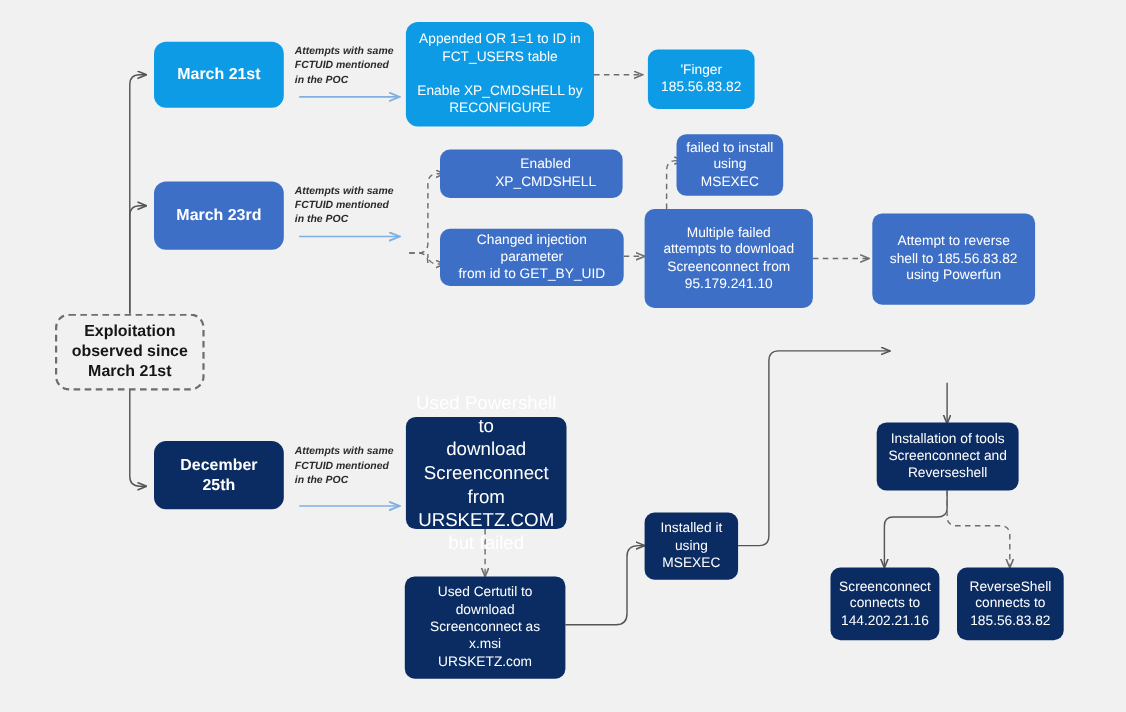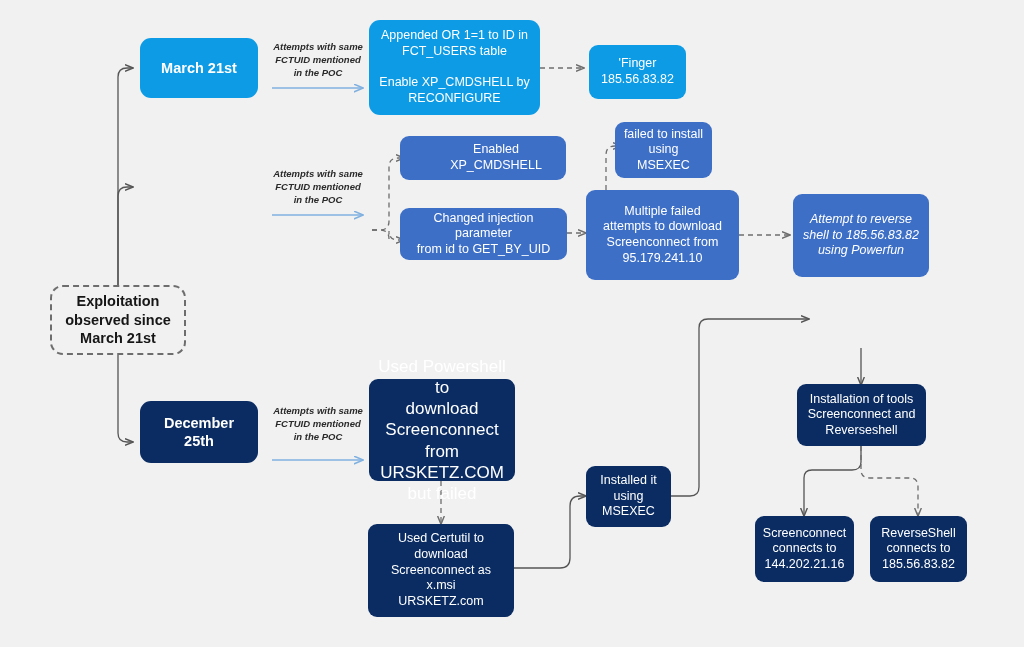--- a/index.html
+++ b/index.html
@@ -39,21 +39,21 @@
     white-space:pre-line;line-height:1.3;
     z-index:2;
   }
 
   .edge-label{
     position:absolute;
     font-style:italic;
     font-weight:bold;
     font-size:9.5px;
     color:#2a2a2a;
-    text-align:center;
+    text-align:left;
     line-height:1.35;
     white-space:pre-line;
     z-index:2;
   }
 </style>
 </head>
 <body>
 
 <div id="canvas">
 
@@ -109,20 +109,21 @@
       <path d="M272,460 L363,460" marker-end="url(#ahb)"></path>
     </g>
   </svg>
 
   <div class="start-node" style="left:50px;top:285px;width:136px;height:70px;">Exploitation
 observed since
 March 21st</div>
 
   <div class="node date-node cyan" style="left:140px;top:38px;width:118px;height:60px;">March 21st</div>
 
+  <div class="node date-node royal" style="left:140px;top:165px;width:118px;height:62px;">March 23rd</div>
 
   <div class="node date-node navy" style="left:140px;top:401px;width:118px;height:62px;">December 25th</div>
 
   <div class="edge-label" style="left:268px;top:41px;width:100px;">Attempts with same
 FCTUID mentioned
 in the POC</div>
 
   <div class="edge-label" style="left:268px;top:168px;width:100px;">Attempts with same
 FCTUID mentioned
 in the POC</div>
@@ -146,21 +147,21 @@
 from id to GET_BY_UID</div>
 
   <div class="node royal" style="left:615px;top:122px;width:97px;height:56px;font-size:12.5px;">failed to install
 using MSEXEC</div>
 
   <div class="node royal" style="left:586px;top:190px;width:153px;height:90px;font-size:12.5px;">Multiple failed
 attempts to download
 Screenconnect from
 95.179.241.10</div>
 
-  <div class="node royal" style="left:793px;top:194px;width:136px;height:83px;font-size:12.5px;font-style:italic;">Attempt to reverse
+  <div class="node royal" style="left:793px;top:194px;width:148px;height:83px;font-size:12.5px;">Attempt to reverse
 shell to 185.56.83.82
 using Powerfun</div>
 
   <div class="node navy" style="left:369px;top:379px;width:146px;height:102px;font-size:17px;">Used Powershell to
 download
 Screenconnect from
 URSKETZ.COM but failed</div>
 
   <div class="node navy" style="left:368px;top:524px;width:146px;height:93px;font-size:12.5px;">Used Certutil to
 download

